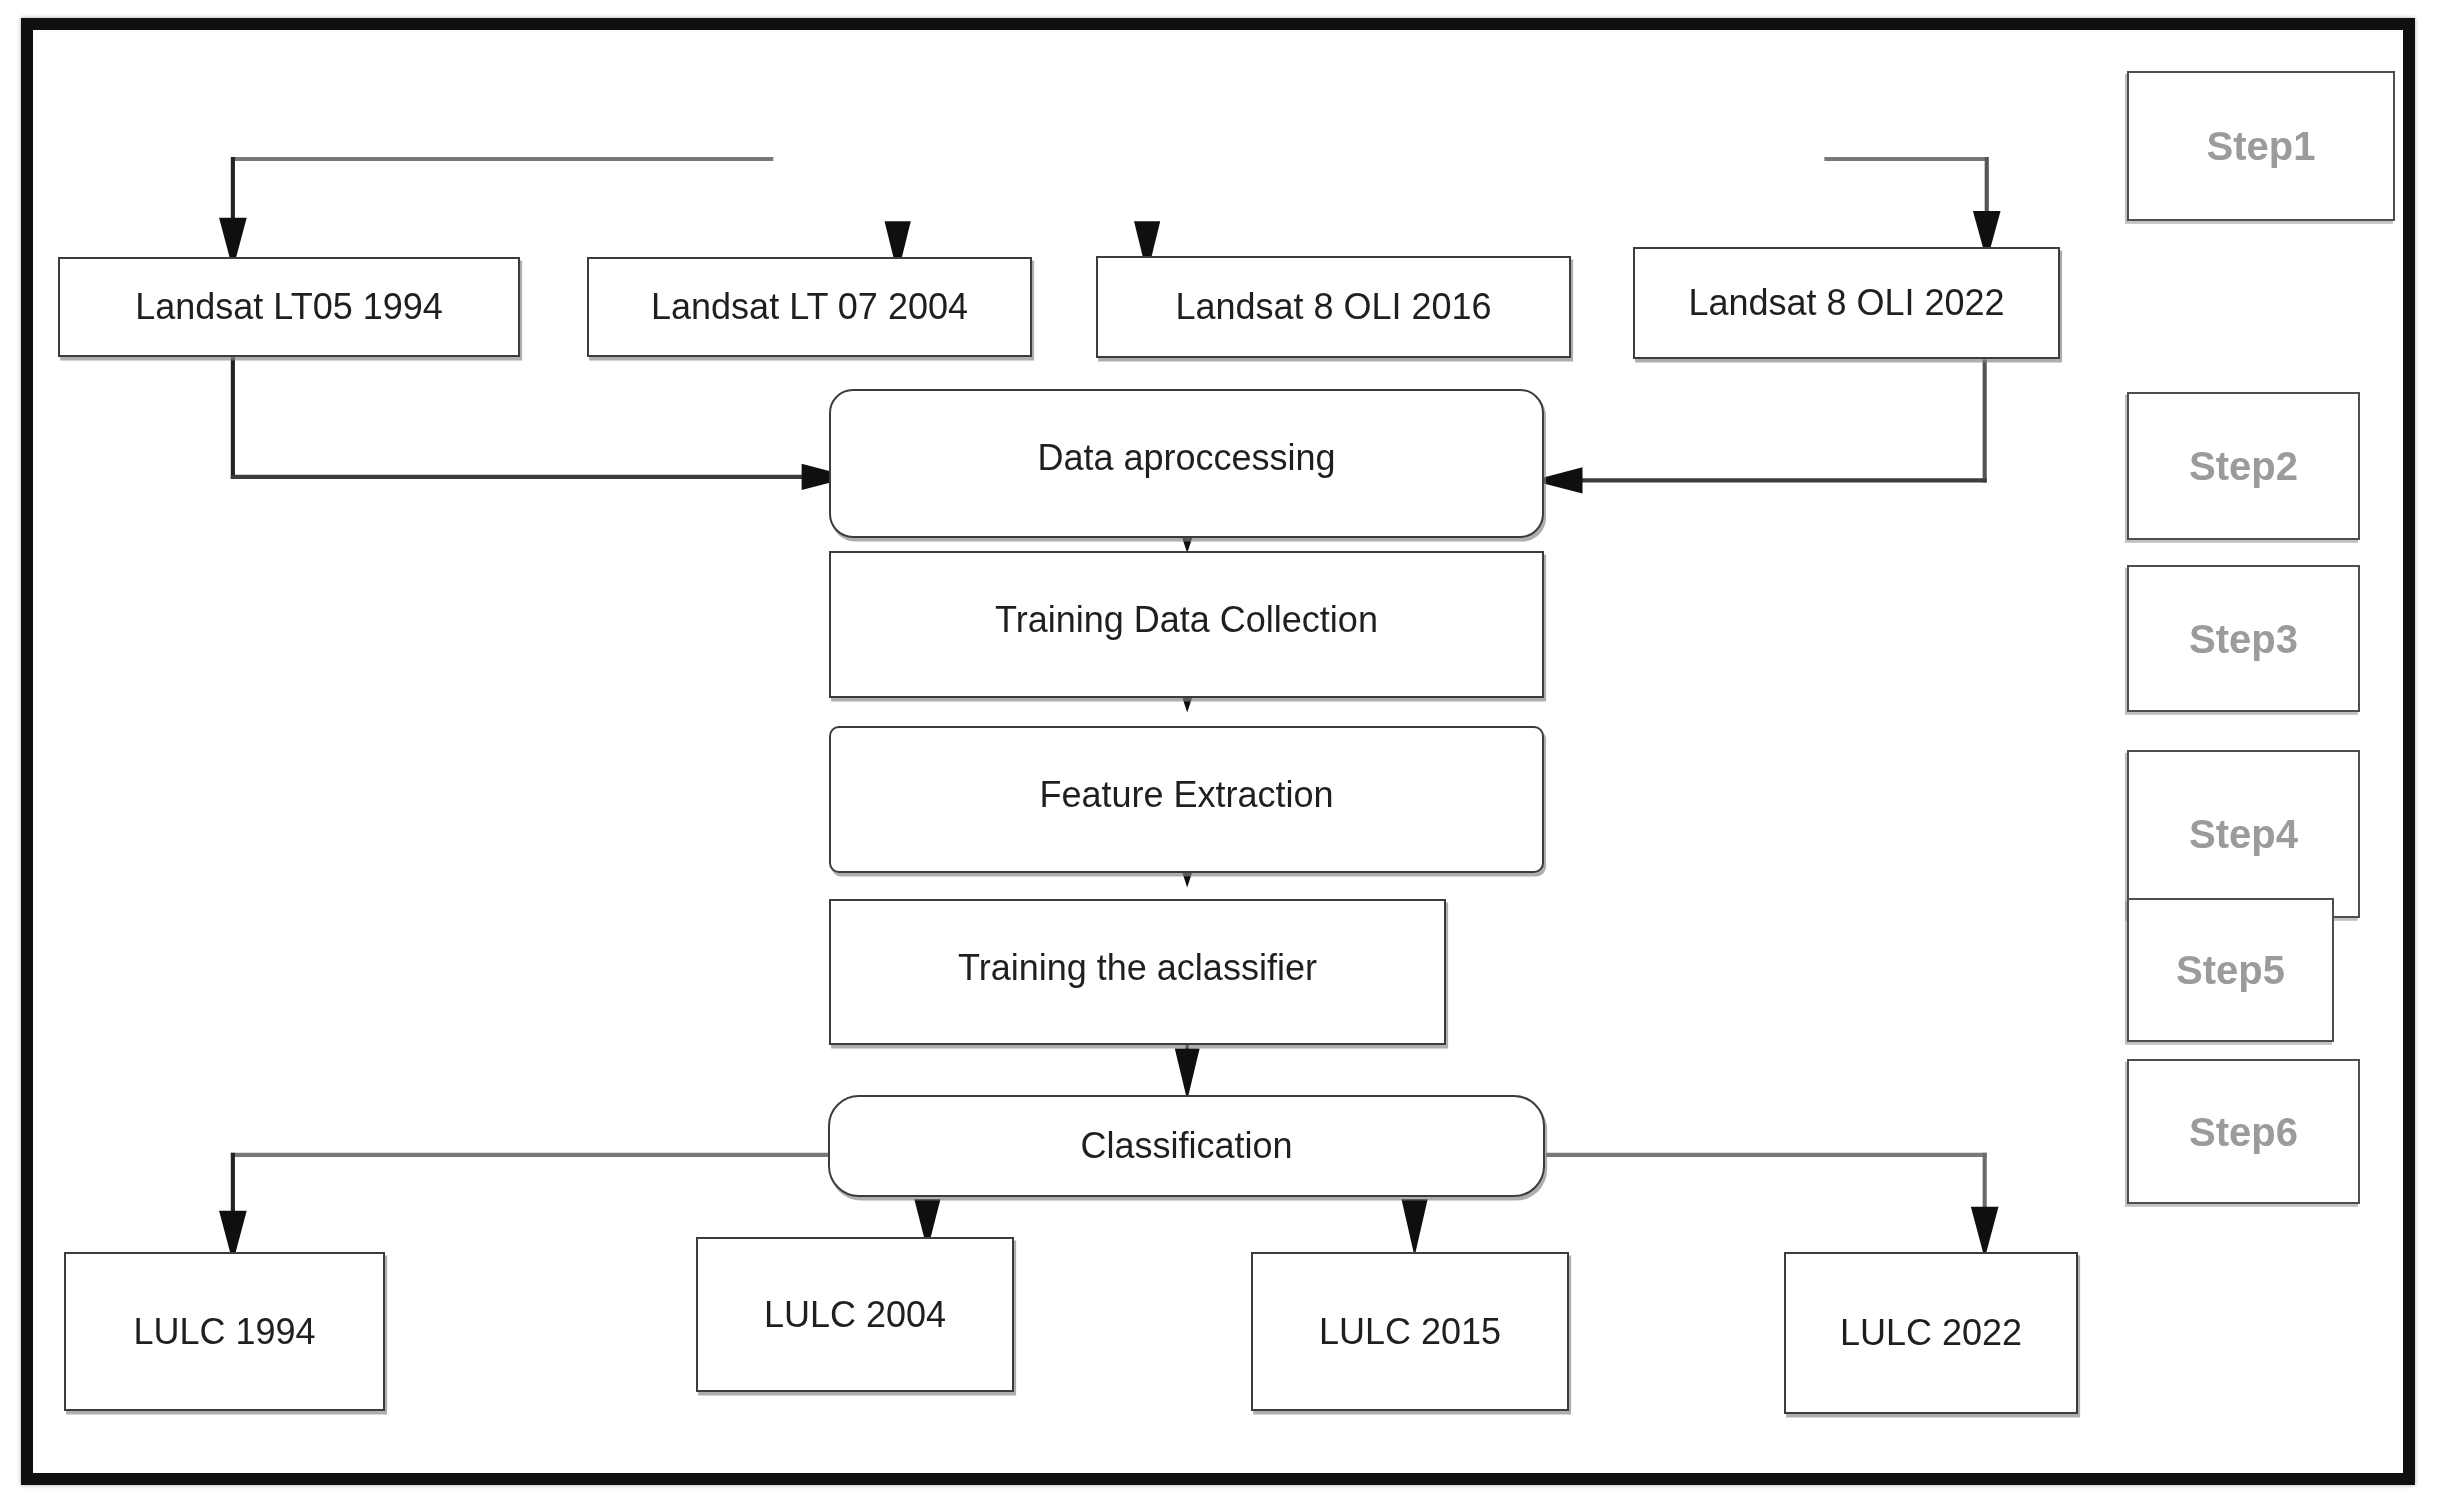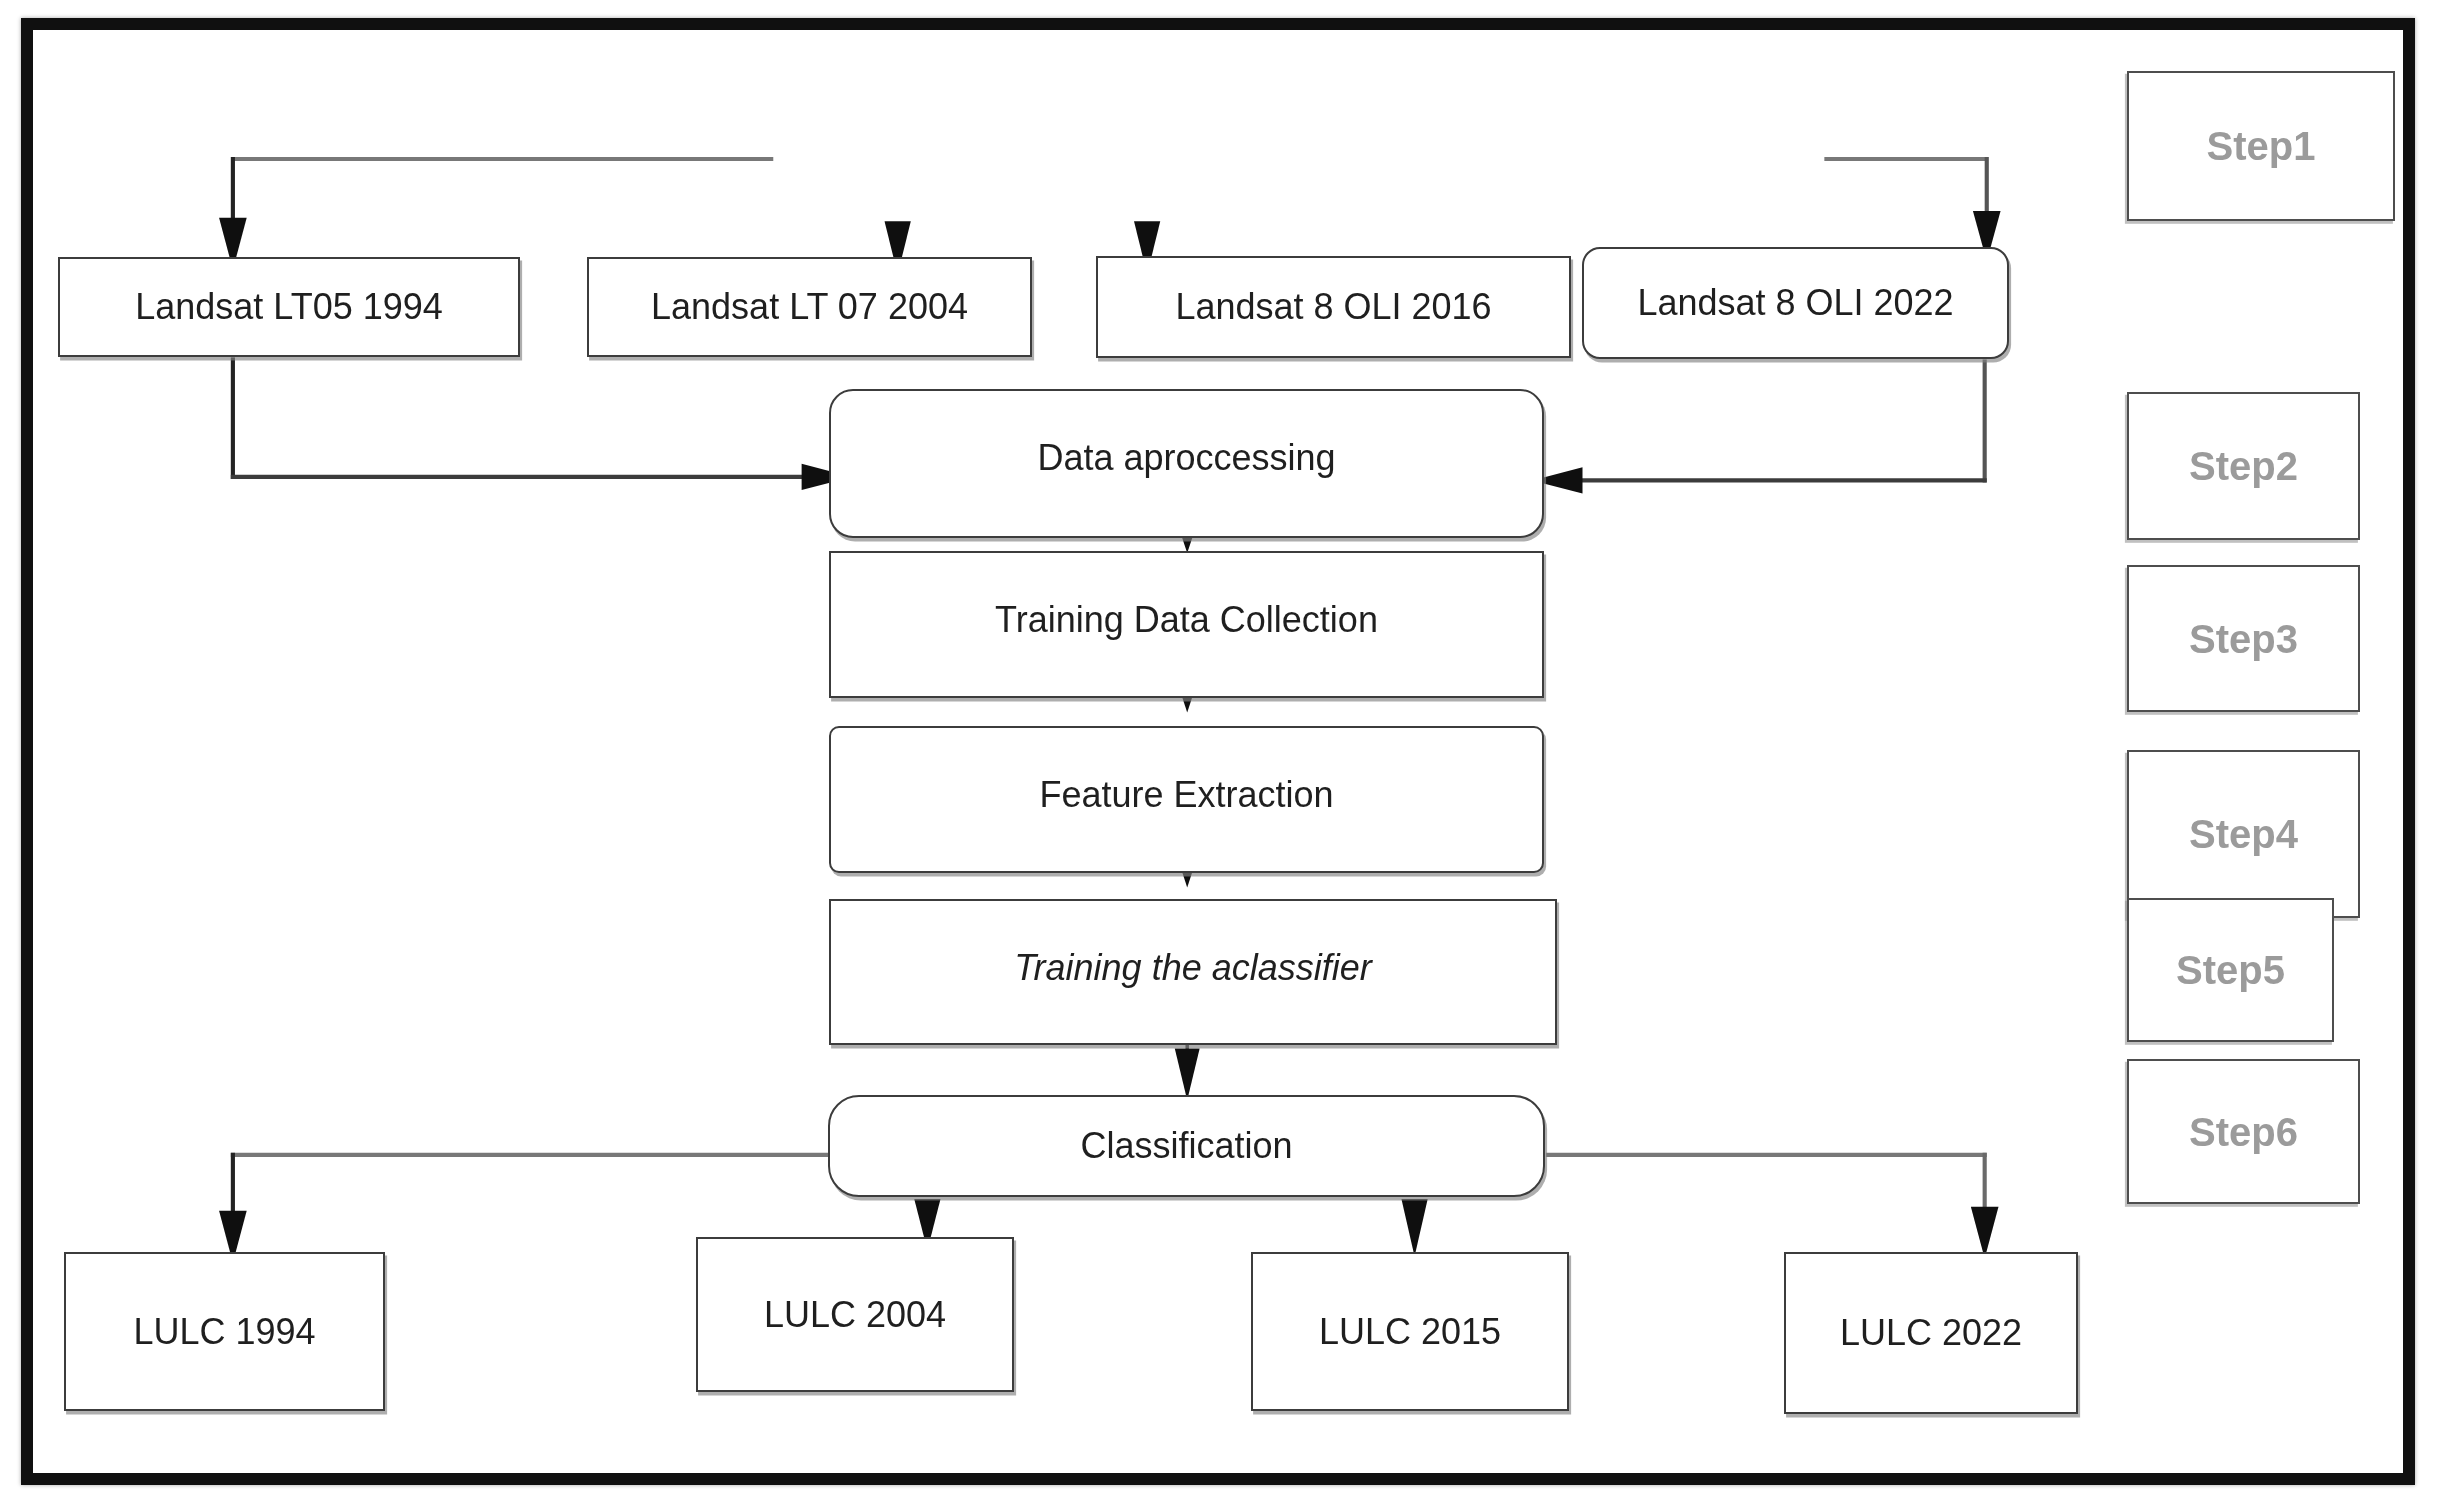--- a/index.html
+++ b/index.html
@@ -35,25 +35,25 @@
   .node.step{
     border-color:#4e4e4e;
     box-shadow:-2.1px 2.8px 0 rgba(140,140,140,.55);
     color:#9b9b9b;font-weight:bold;font-size:40px;
   }
   
   .n-title {left:773px;top:73px;width:1051px;height:147px;}
   .n-l1994 {left:58px;  top:257px;width:462px; height:100px;}
   .n-l2004 {left:587px; top:257px;width:445px; height:100px;}
   .n-l2015 {left:1096px;top:256px;width:475px; height:102px;}
-  .n-l2022 {left:1582px;top:247px;width:427px; height:112px;border-radius:18px;}
+  .n-l2022 {left:1633px;top:247px;width:427px; height:112px;}
   .n-p1 {left:829px;top:389px; width:715px;height:149px;border-radius:24px;}
   .n-p2 {left:829px;top:551px; width:715px;height:147px;}
   .n-p3 {left:829px;top:726px;width:715px;height:147px;border-radius:10px;}
-  .n-p4 {left:829px;top:899px;width:728px;height:146px;font-style:italic;}
+  .n-p4 {left:829px;top:899px;width:617px;height:146px;}
   .n-p5 {left:828px;top:1095px;width:717px;height:102px;border-radius:31px;}
   .n-o1 {left:64px;  top:1252px;width:321px;height:159px;}
   .n-o2 {left:696px;top:1237px;width:318px;height:155px;}
   .n-o3 {left:1251px;top:1252px;width:318px;height:159px;}
   .n-o4 {left:1784px;top:1252px;width:294px;height:162px;}
   .n-s1 {left:2127px;top:71px; width:268px;height:150px;}
   .n-s2 {left:2127px;top:392px; width:233px;height:148px;}
   .n-s3 {left:2127px;top:565px; width:233px;height:147px;}
   .n-s4 {left:2127px;top:750px;width:233px;height:168px;}
   .n-s5 {left:2127px;top:898px;width:207px;height:144px;}

